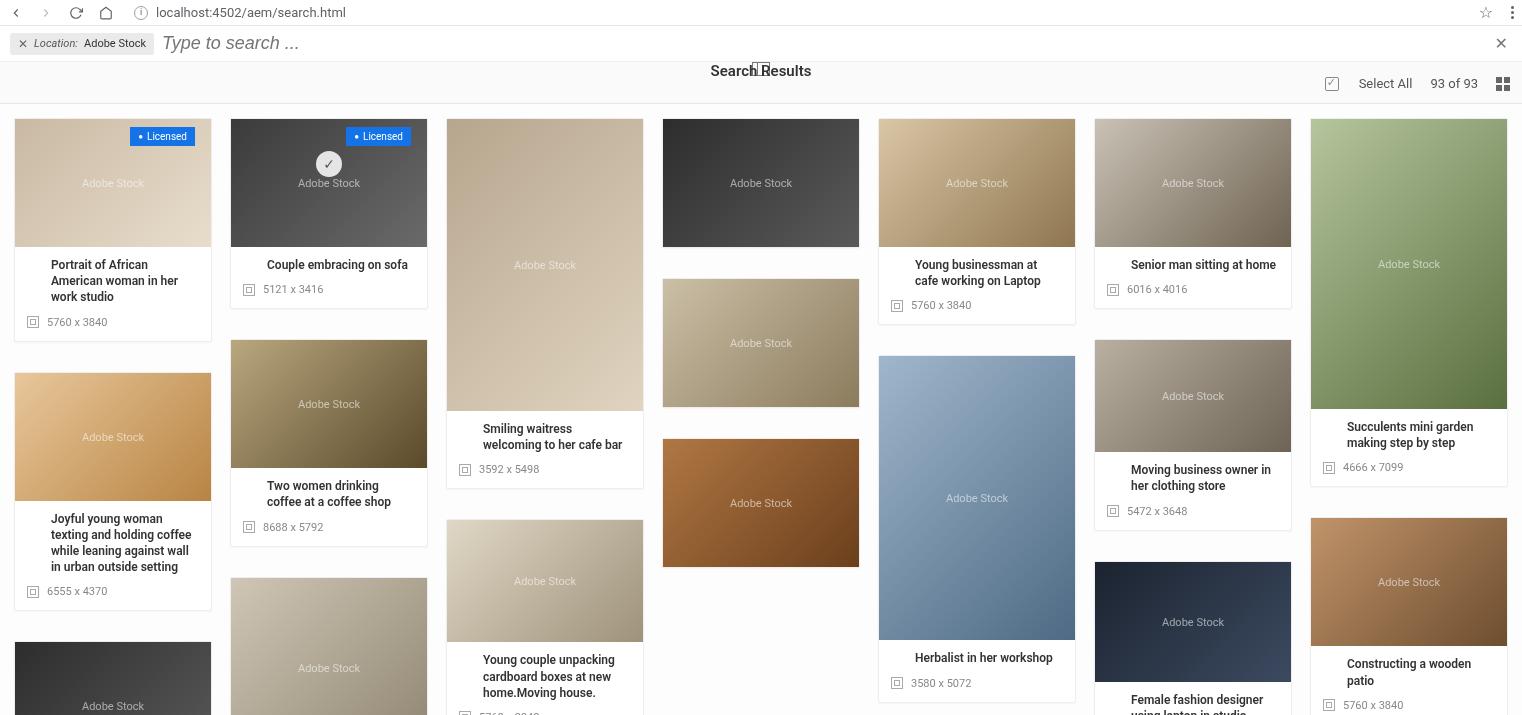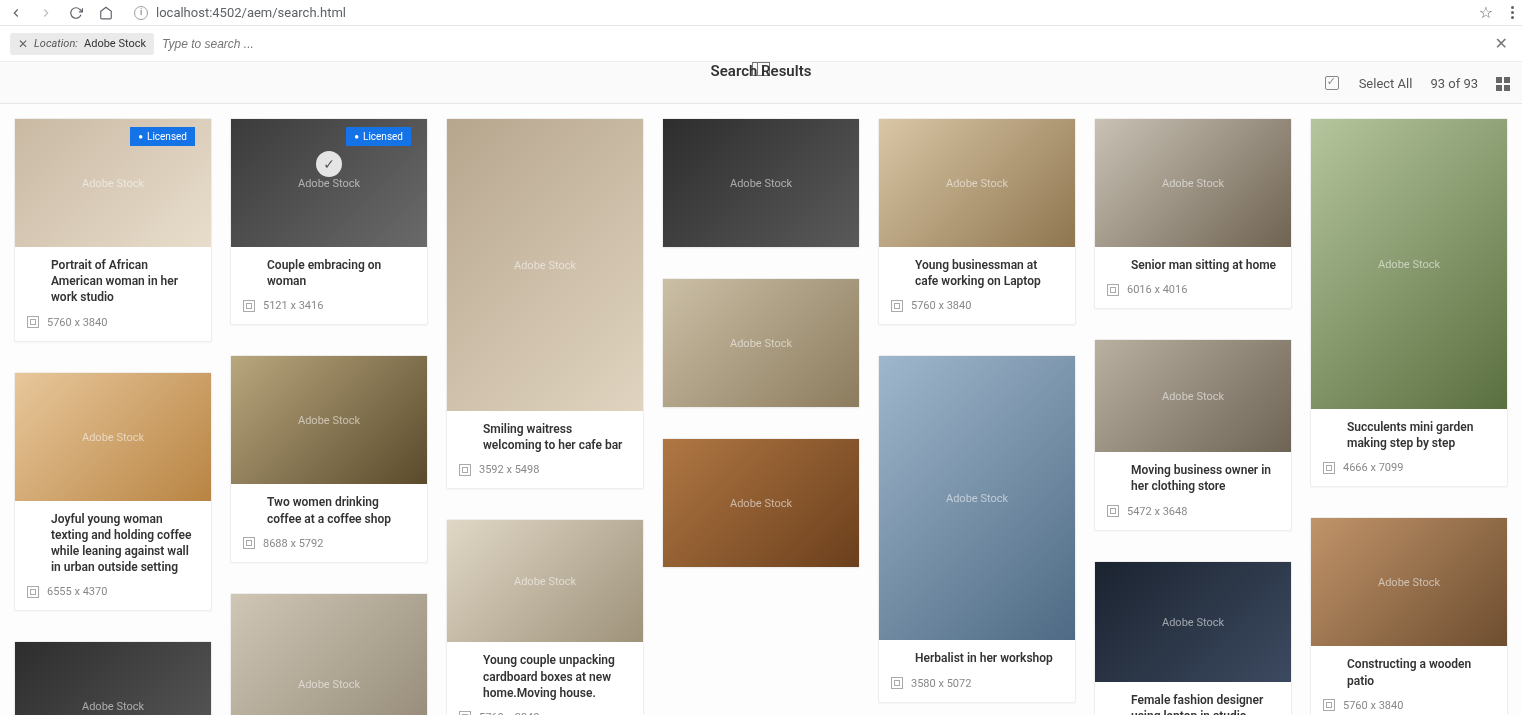--- a/index.html
+++ b/index.html
@@ -13,30 +13,30 @@
   .bb-right { display: flex; align-items: center; gap: 18px; color: #5f6368; }
   .star { font-size: 16px; }
   .kebab { display: flex; flex-direction: column; gap: 2px; }
   .kebab span { width: 3px; height: 3px; background: #5f6368; border-radius: 50%; }
 
   .search-row { height: 36px; display: flex; align-items: center; padding: 0 10px; gap: 8px; border-bottom: 1px solid #eee; }
   .loc-chip { display: flex; align-items: center; gap: 6px; background: #eaeaea; border-radius: 3px; padding: 4px 8px; font-size: 11px; }
   .loc-chip .x { font-size: 12px; color: #666; cursor: pointer; }
   .loc-chip .lbl { font-style: italic; color: #555; }
   .loc-chip .val { color: #333; }
-  .search-input { flex: 1; border: none; outline: none; font-size: 12px; font-style: italic; color: #1d4ed8; background: transparent; }
+  .search-input { flex: 1; border: none; outline: none; font-size: 18px; font-style: italic; color: #1d4ed8; background: transparent; }
   .search-close { cursor: pointer; color: #777; font-size: 16px; padding: 4px; }
 
   .toolbar { height: 42px; position: relative; display: flex; align-items: center; border-bottom: 1px solid #e6e6e6; padding: 0 12px; background: #fafafa; flex-direction: column; }
   .tb-left { display: flex; align-items: center; }
   .rail-toggle { width: 18px; height: 14px; border: 1px solid #777; position: relative; cursor: pointer; }
   .rail-toggle::before { content: ""; position: absolute; left: 4px; top: 0; bottom: 0; width: 1px; background: #777; }
   .tb-title { position: absolute; left: 0; right: 0; text-align: center; font-size: 15px; font-weight: 600; color: #333; pointer-events: none; }
   .tb-right { margin-left: auto; display: flex; align-items: center; gap: 18px; font-size: 13px; color: #555; }
-  .select-all { display: flex; gap: 20px; cursor: pointer; padding-left: 24px; }
+  .select-all { display: flex; align-items: center; gap: 20px; cursor: pointer; padding-left: 24px; }
   .sa-box { width: 14px; height: 14px; border: 1.5px solid #888; border-radius: 2px; position: relative; }
   .sa-box::after { content: "✓"; position: absolute; left: 1px; top: -2px; font-size: 11px; color: #888; }
   .count { color: #555; }
   .grid-ic { width: 14px; height: 14px; display: grid; grid-template-columns: 1fr 1fr; grid-template-rows: 1fr 1fr; gap: 2px; cursor: pointer; }
   .grid-ic span { background: #666; }
 
   .results-wrap { height: calc(715px - 26px - 36px - 42px); overflow-y: auto; padding: 14px 14px 14px 14px; background: #fdfdfd; }
   .masonry { column-count: 7; column-gap: 18px; }
   @media (max-width: 1400px) { .masonry { column-count: 6; } }
   .card { display: inline-block; width: 100%; background: #fff; border: 1px solid #eee; border-radius: 2px; margin-bottom: 16px; break-inside: avoid; box-shadow: 0 1px 2px rgba(0,0,0,0.04); }
@@ -180,21 +180,21 @@
         </div>
       </div>
       <div style="flex: 1 1 0px; display: flex; flex-direction: column; gap: 14px;">
         <div class="card">
           <div class="thumb ph-b" style="height: 128px;">
             <div class="lic-badge">Licensed</div>
             <div class="check-ov">✓</div>
             <div class="wm">Adobe Stock</div>
           </div>
           <div class="meta">
-            <div class="title">Couple embracing on woman</div>
+            <div class="title">Couple embracing on sofa</div>
             <div class="dims">
               <div class="dim-ic"></div>
               <span>5121 x 3416</span>
             </div>
           </div>
         </div>
         <div class="card">
           <div class="thumb ph-i" style="height: 128px;">
             <div class="wm">Adobe Stock</div>
           </div>

